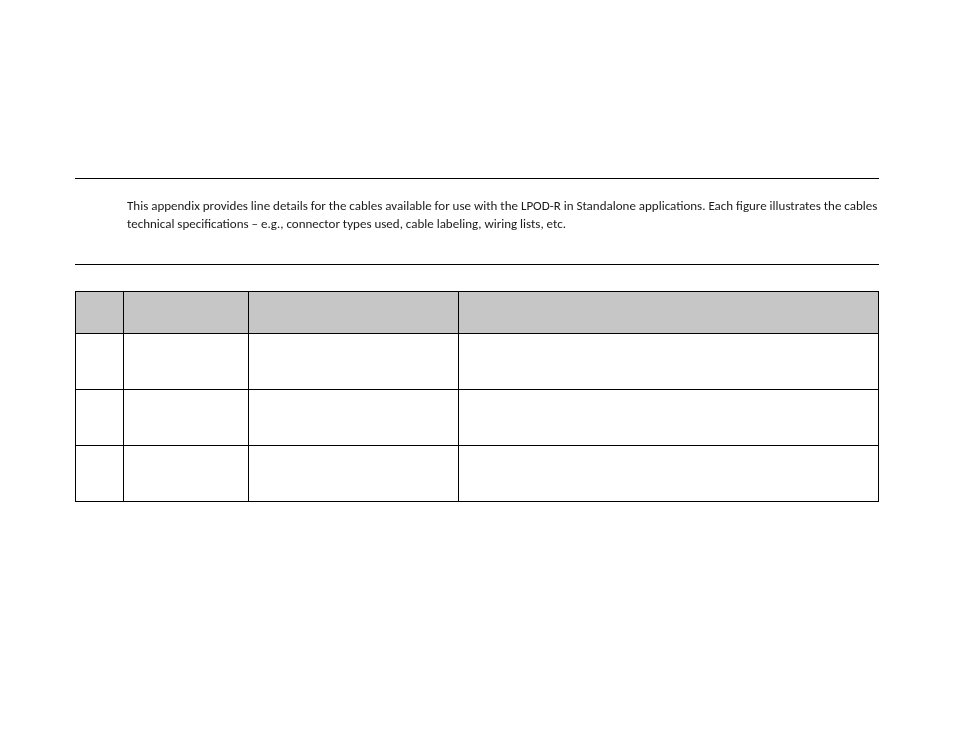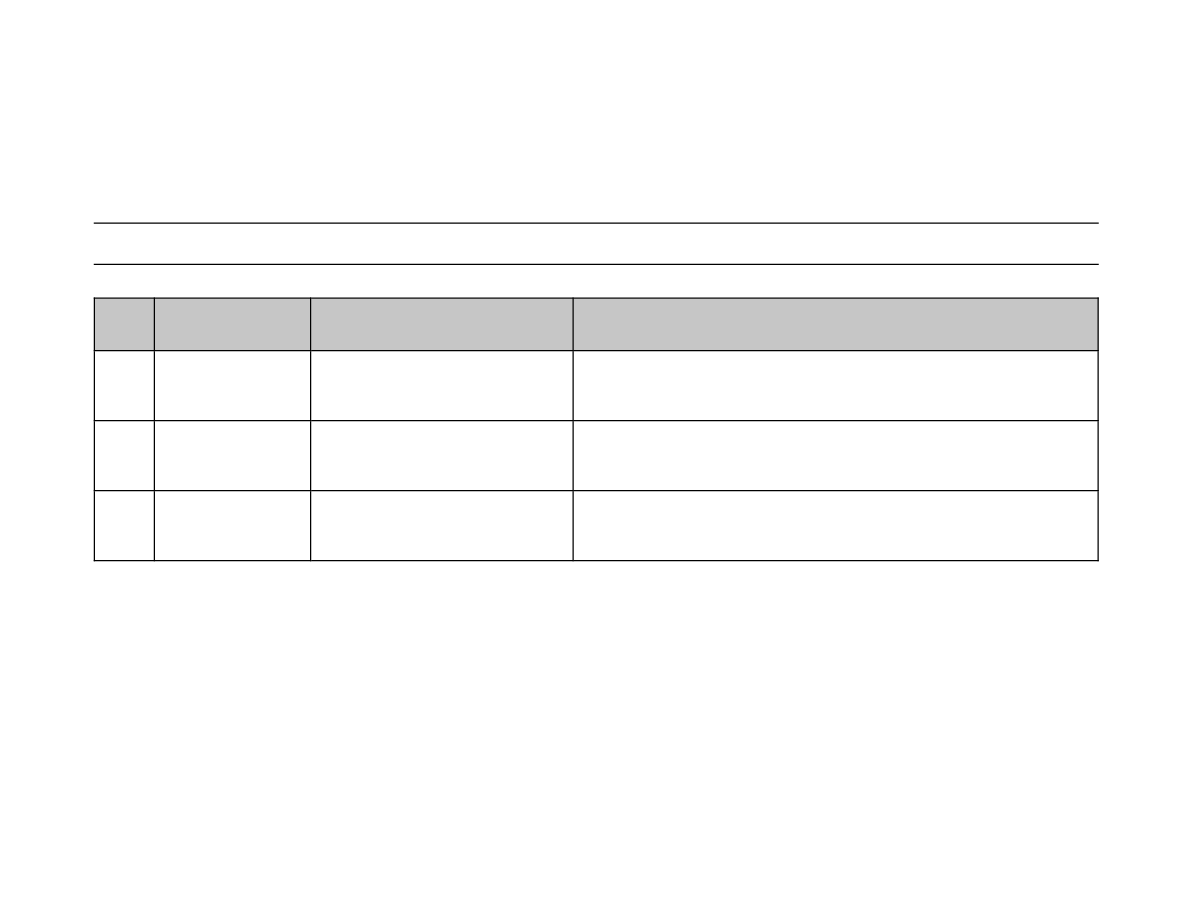--- a/index.html
+++ b/index.html
@@ -60,20 +60,21 @@
     col.c-part  { width: 125px; }
     col.c-ref   { width: 210px; }
     col.c-desc  { width: auto; }
   </style>
 </head>
 <body>
 
 <div class="page">
   <hr class="rule rule-top">
 
+  <p class="intro">This appendix provides line details for the cables available for use with the LPOD-R in Standalone applications. Each figure illustrates the cables technical specifications – e.g., connector types used, cable labeling, wiring lists, etc.</p>
 
   <hr class="rule rule-mid">
 
   <div class="table-wrap">
     <table>
       <colgroup>
         <col class="c-fig">
         <col class="c-part">
         <col class="c-ref">
         <col class="c-desc">

